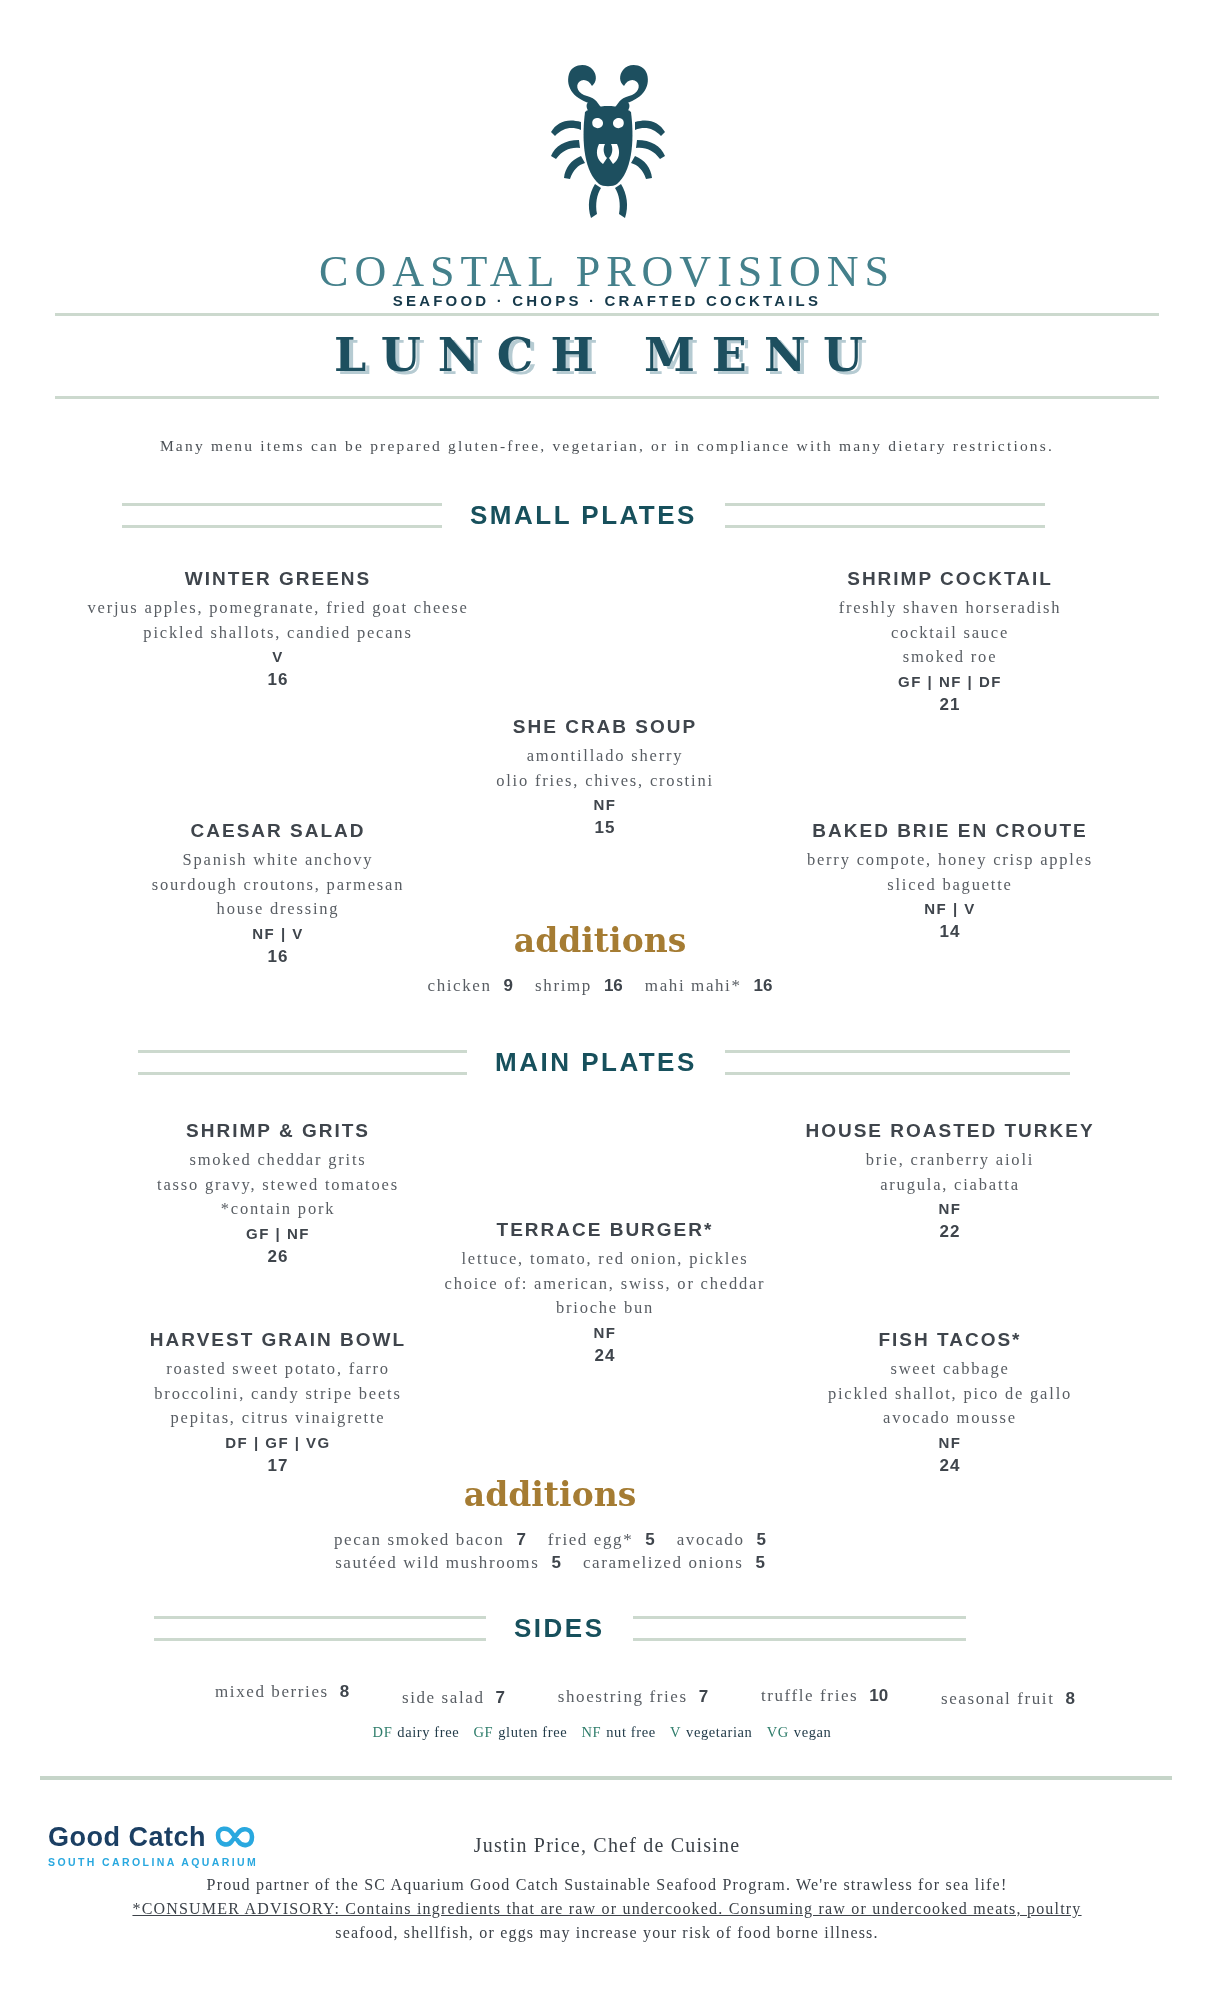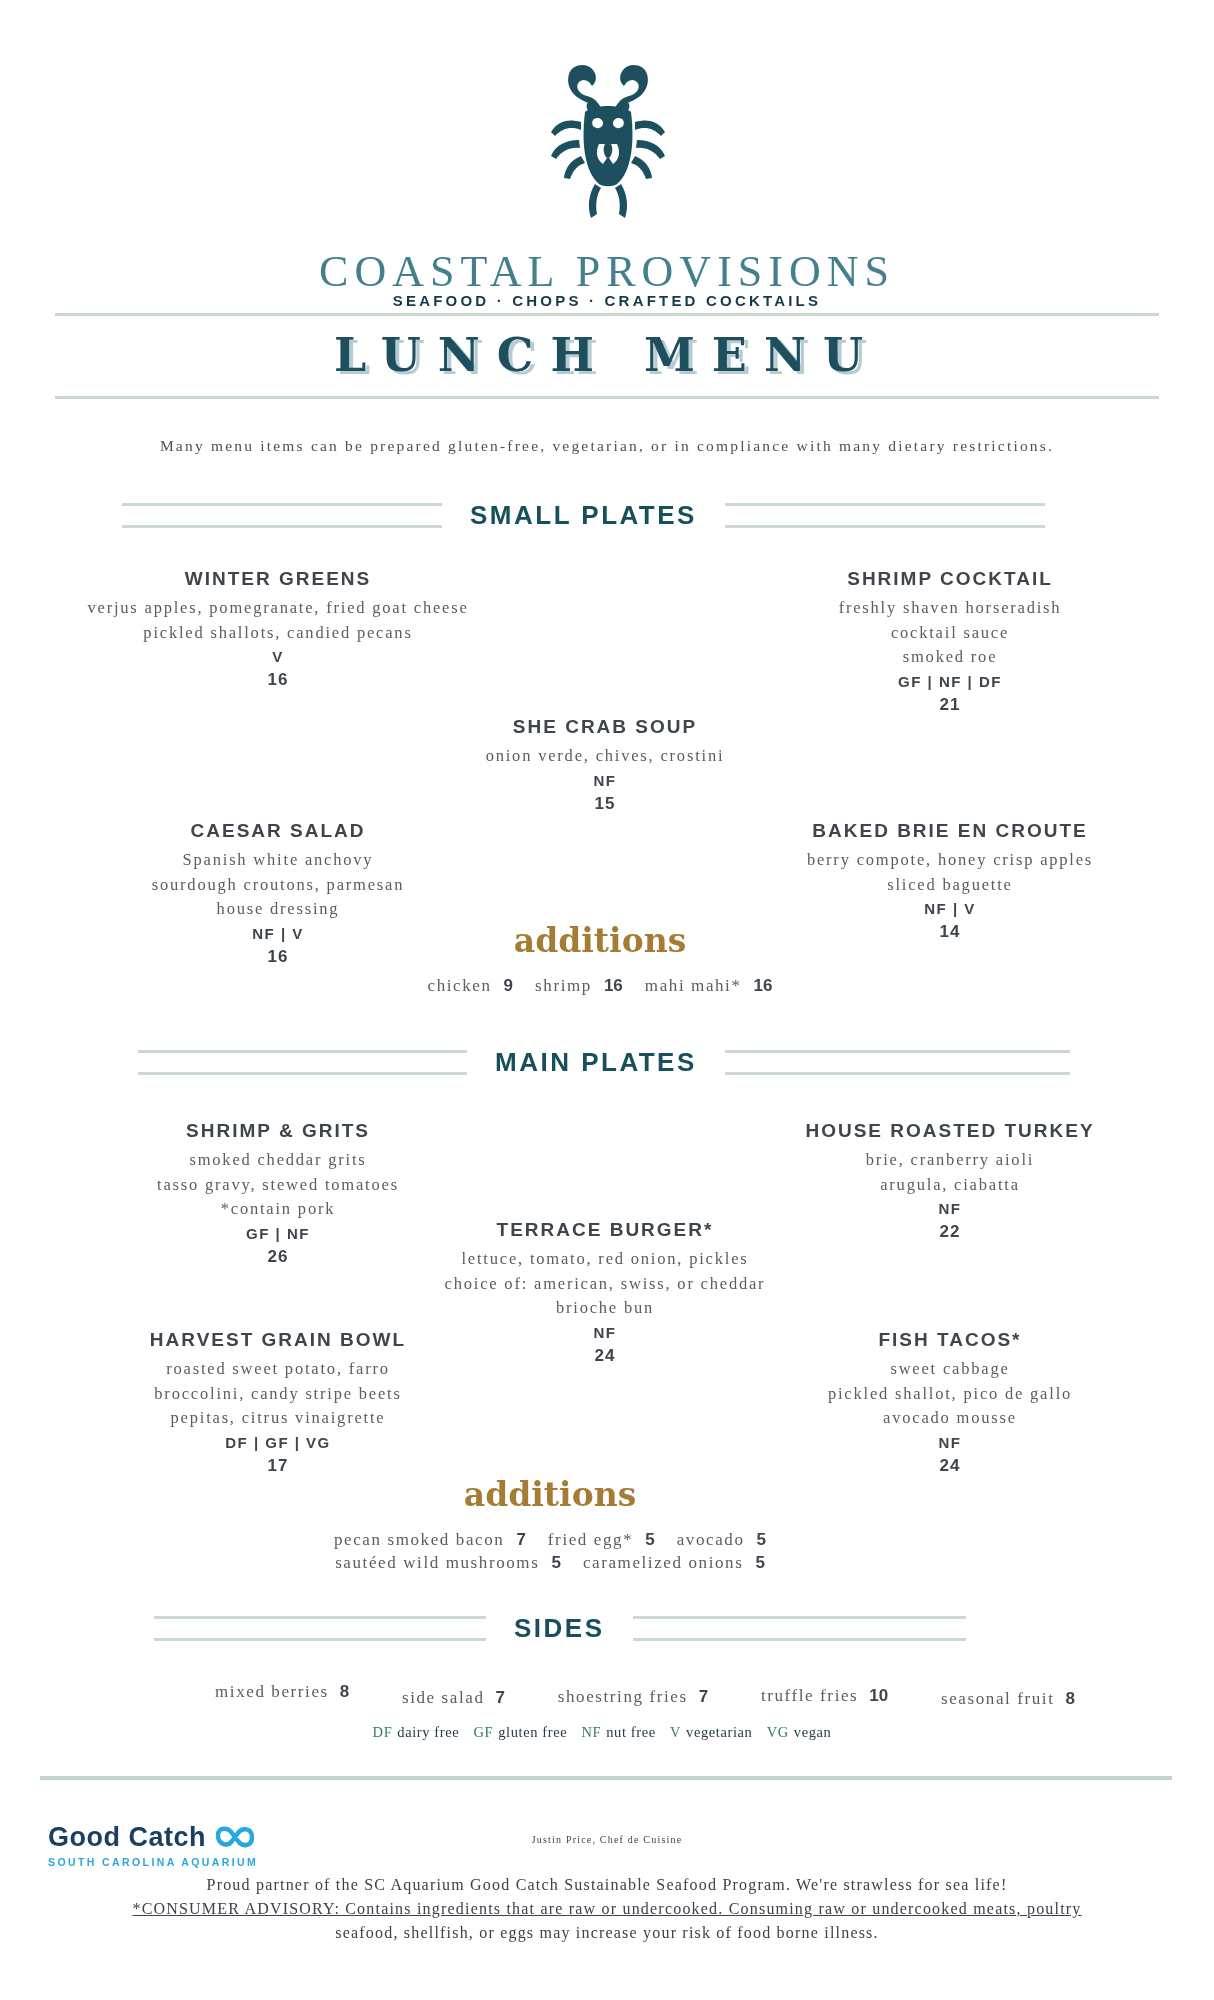--- a/index.html
+++ b/index.html
@@ -92,21 +92,21 @@
   
   .footer-rule{left:40px;right:42px;top:1776px;height:4px;background:#c6d5c9;}
   .gc{left:48px;top:1821px;width:260px;}
   .gc-top{display:flex;align-items:center;gap:6px;}
   .gc-name{font-weight:bold;font-size:27px;color:var(--gc-navy);
     letter-spacing:0.5px;}
   .gc-sub{font-weight:bold;font-size:10.5px;letter-spacing:2.4px;
     color:var(--gc-cyan);margin-top:3px;}
   .foot-serif{font-family:"Liberation Serif",serif;color:var(--footer-ink);
     letter-spacing:1.2px;text-align:center;}
-  .chef{left:0;right:0;top:1834px;font-size:10px;}
+  .chef{left:0;right:0;top:1834px;font-size:20px;}
   .partner{left:0;right:0;top:1876px;font-size:16px;}
   .advisory1{left:0;right:0;top:1900px;font-size:16px;text-decoration:underline;}
   .advisory2{left:0;right:0;top:1924px;font-size:16px;}
 </style>
 </head>
 <body>
 
 <div class="abs crab">
   <svg width="142" height="168" viewBox="0 0 142 168" fill="none">
     <g fill="#1d4f5f">
@@ -165,21 +165,22 @@
   <div class="item-title">SHRIMP COCKTAIL</div>
   <div class="item-desc">freshly shaven horseradish</div>
   <div class="item-desc">cocktail sauce</div>
   <div class="item-desc">smoked roe</div>
   <div class="item-badges">GF | NF | DF</div>
   <div class="item-price">21</div>
 </div>
 
 <div class="abs item col-mid" style="top:716px">
   <div class="item-title">SHE CRAB SOUP</div>
-  <div class="item-desc">onion verde, chives, crostini</div>
+  <div class="item-desc">amontillado sherry</div>
+  <div class="item-desc">olio fries, chives, crostini</div>
   <div class="item-badges">NF</div>
   <div class="item-price">15</div>
 </div>
 
 <div class="abs item col-left" style="top:820px">
   <div class="item-title">CAESAR SALAD</div>
   <div class="item-desc">Spanish white anchovy</div>
   <div class="item-desc">sourdough croutons, parmesan</div>
   <div class="item-desc">house dressing</div>
   <div class="item-badges">NF | V</div>

